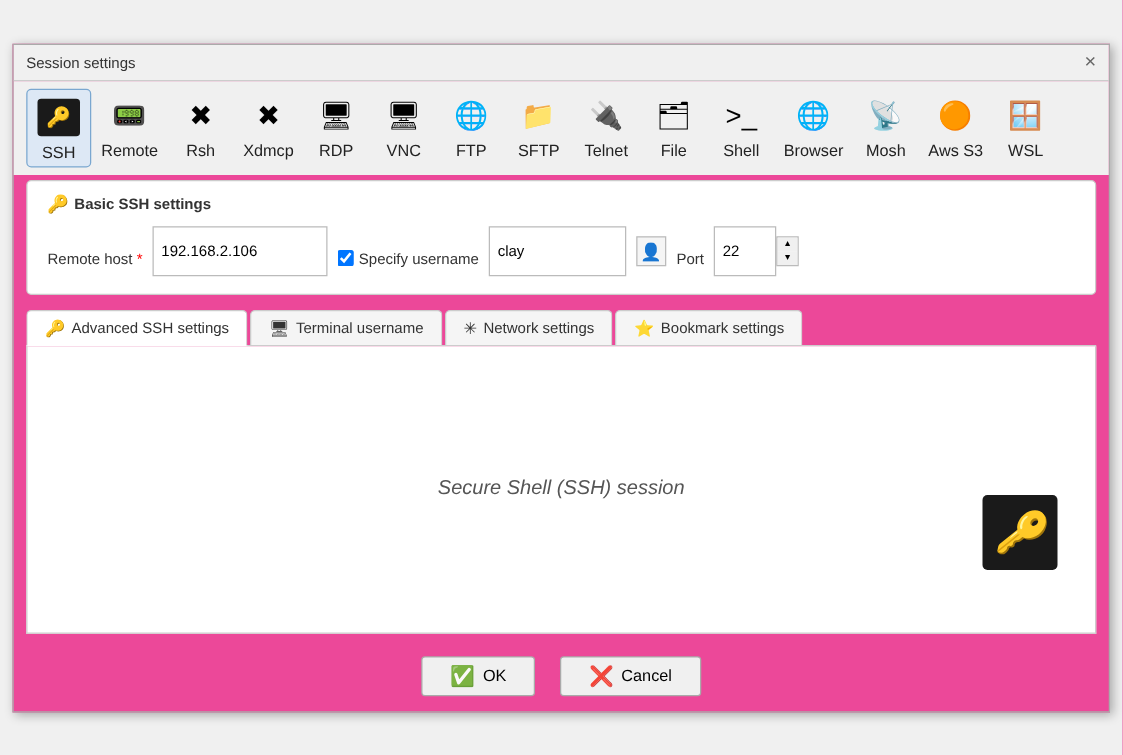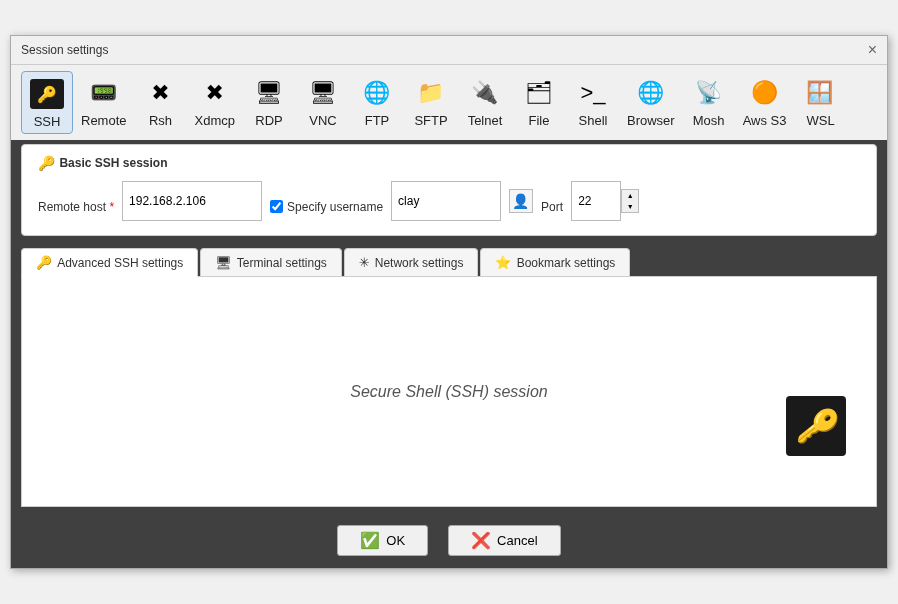--- a/index.html
+++ b/index.html
@@ -8,21 +8,21 @@
       font-size: 13px;
       background: #f0f0f0;
       display: flex;
       justify-content: center;
       align-items: center;
       width: 898px;
       height: 604px;
     }
     .dialog {
       width: 878px;
-      background: #404040;
+      background: #ec4899;
       border: 1px solid #aaa;
       box-shadow: 2px 2px 8px rgba(0,0,0,0.3);
       display: flex;
       flex-direction: column;
     }
     .title-bar {
       background: #f0f0f0;
       border-bottom: 1px solid #ccc;
       padding: 6px 10px;
       display: flex;
@@ -346,21 +346,21 @@
           <span style="font-size:22px;">🪟</span>
         </div>
         <span class="label">WSL</span>
       </div>
     </div>
 
   <div class="basic-settings-panel">
     <div class="basic-settings-tab-header">
       <div class="tab-label-small">
         <span class="icon">🔑</span>
-        <span>Basic SSH session</span>
+        <span>Basic SSH settings</span>
       </div>
     </div>
     <div class="settings-row">
       <label>
         <span>Remote host</span>
         <span class="required">*</span>
       </label>
       <input class="text-input remote-host-input" type="text" value="192.168.2.106" style="">
       <label class="checkbox-label">
         <input type="checkbox" checked="" style="">
@@ -380,21 +380,21 @@
   </div>
 
   <div class="tabs-panel">
     <div class="tabs-header" id="tabs-header">
     <button class="tab-btn active">
           <span style="font-size:13px;">🔑</span>
           <span>Advanced SSH settings</span>
         </button>
         <button class="tab-btn">
           <span style="font-size:13px;">🖥</span>
-          <span>Terminal settings</span>
+          <span>Terminal username</span>
         </button>
         <button class="tab-btn">
           <span style="font-size:13px;">✳</span>
           <span>Network settings</span>
         </button>
         <button class="tab-btn">
           <span style="font-size:13px;">⭐</span>
           <span>Bookmark settings</span>
         </button>
       </div>

